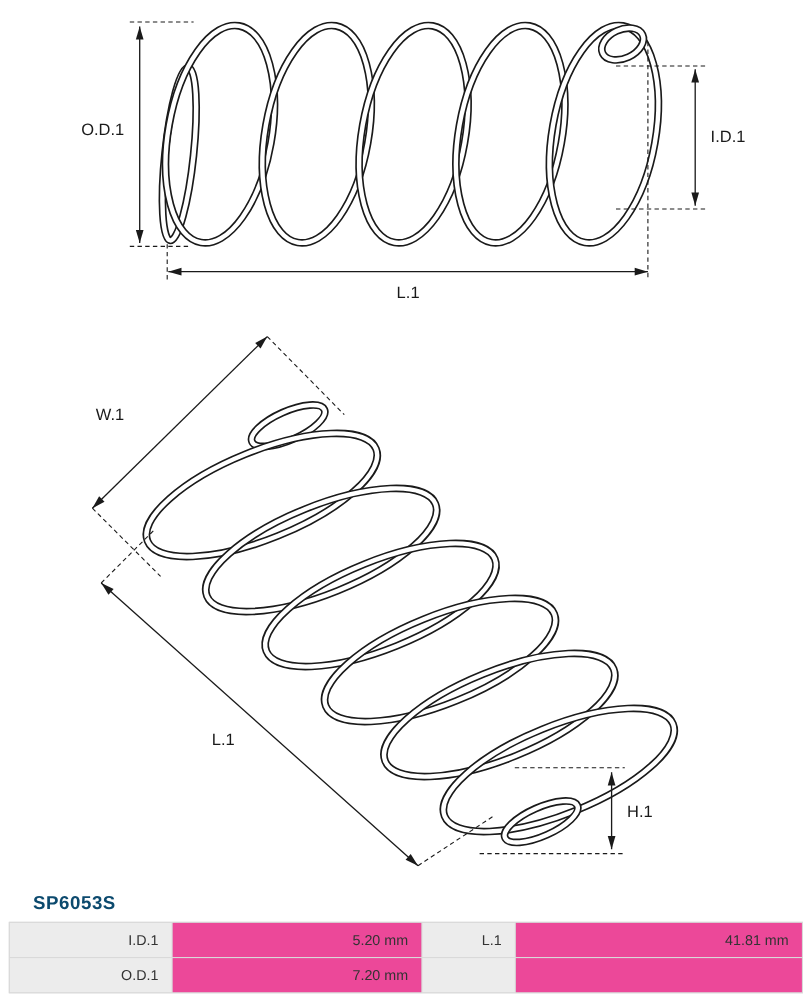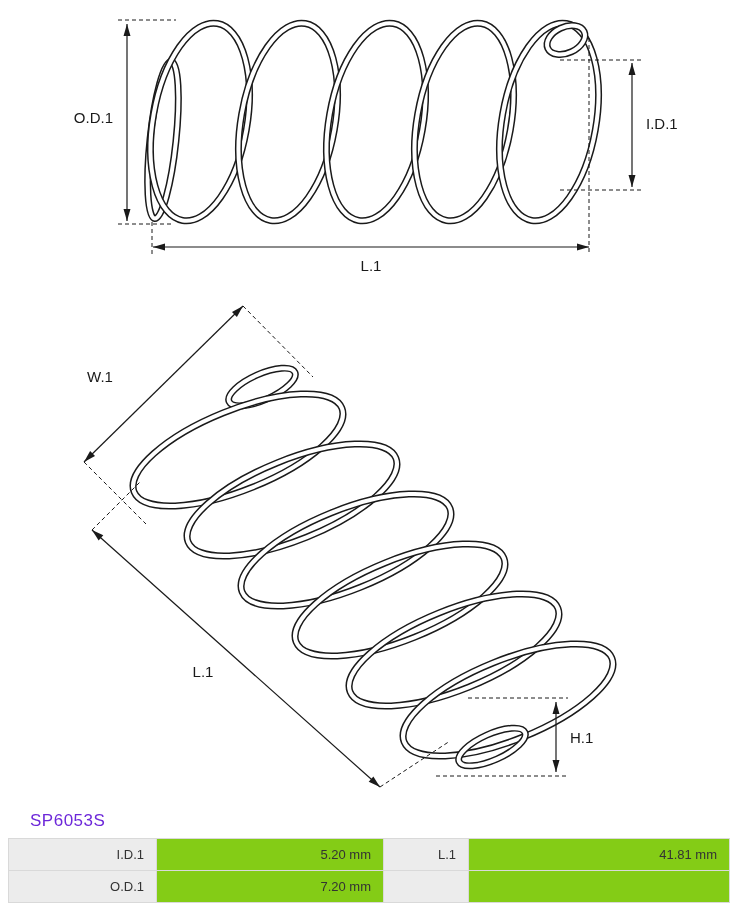--- a/index.html
+++ b/index.html
@@ -4,23 +4,23 @@
 <style>
   html,body{margin:0;padding:0;background:#ffffff;}
   body{width:738px;height:913px;overflow:hidden;font-family:"Liberation Sans",sans-serif;}
   svg{display:block;}
   .wo{fill:none;stroke:#1a1a1a;stroke-width:7;}
   .wi{fill:none;stroke:#ffffff;stroke-width:4;}
   .dim{stroke:#1a1a1a;stroke-width:1.2;fill:none;}
   .ext{stroke:#1a1a1a;stroke-width:1;stroke-dasharray:4 3;fill:none;}
   .ah{fill:#1a1a1a;stroke:none;}
   .dimlabel{font-family:"Liberation Sans",sans-serif;font-size:15px;fill:#1a1a1a;}
-  .pn{margin:6px 16px 7px 30px;font-size:17px;font-weight:normal;color:#6d28d9;letter-spacing:.5px;}
+  .pn{margin:6px 16px 7px 30px;font-size:17px;font-weight:bold;color:#0c4a6e;letter-spacing:.5px;}
   .spec-table{margin:0 8px;display:grid;grid-template-columns:147px 226px 84px 1fr;gap:1px;background:#d9d9d9;border:1px solid #d9d9d9;font-size:13px;color:#333333;}
-  .cell{background:#84cc16;padding:8px 12px 8px 8px;text-align:right;line-height:15px;min-height:15px;}
+  .cell{background:#ec4899;padding:8px 12px 8px 8px;text-align:right;line-height:15px;min-height:15px;}
   .cell.label{background:#ececec;}
 </style>
 </head>
 <body>
 
 <svg width="738" height="295" viewBox="0 0 738 295">
   <defs>
     <g id="loop-side">
       <ellipse rx="47" ry="100" class="wo"></ellipse>
       <ellipse rx="47" ry="100" class="wi"></ellipse>

